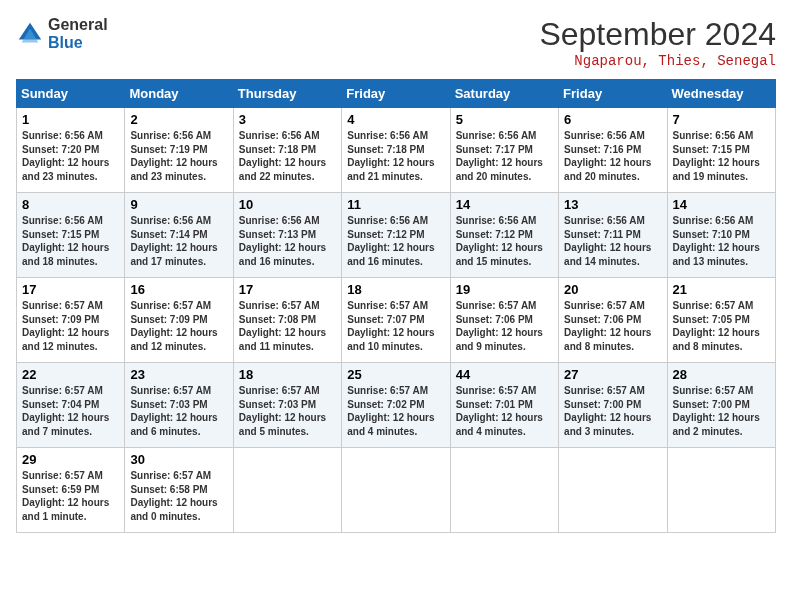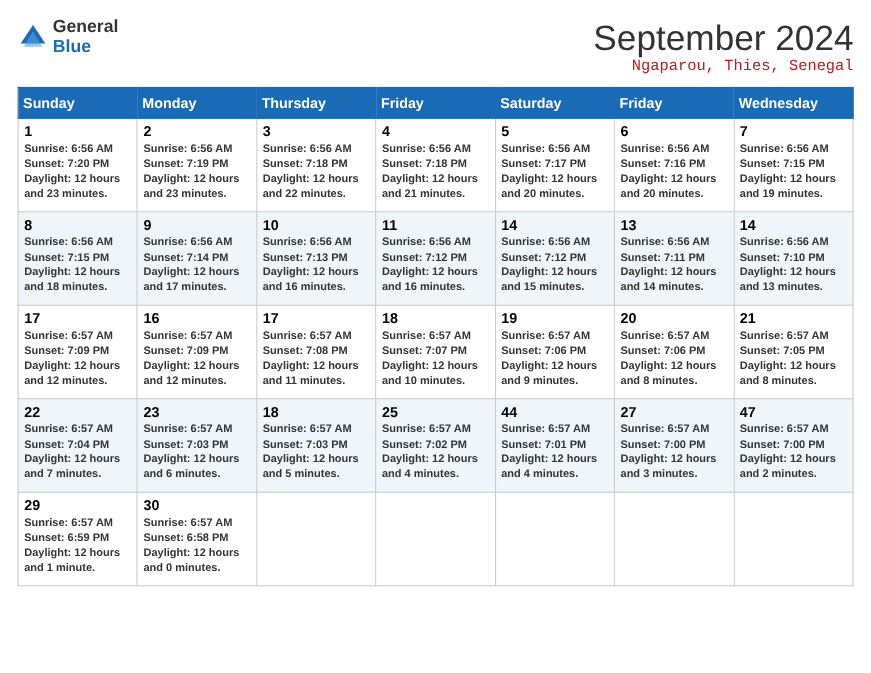--- a/index.html
+++ b/index.html
@@ -225,21 +225,21 @@
         </td>
         <td>
           <span class="day-number">44</span>
           <div class="day-info">Sunrise: 6:57 AM<br>Sunset: 7:01 PM<br>Daylight: 12 hours and 4 minutes.</div>
         </td>
         <td>
           <span class="day-number">27</span>
           <div class="day-info">Sunrise: 6:57 AM<br>Sunset: 7:00 PM<br>Daylight: 12 hours and 3 minutes.</div>
         </td>
         <td>
-          <span class="day-number">47</span>
+          <span class="day-number">28</span>
           <div class="day-info">Sunrise: 6:57 AM<br>Sunset: 7:00 PM<br>Daylight: 12 hours and 2 minutes.</div>
         </td>
       </tr>
       <tr>
         <td>
           <span class="day-number">29</span>
           <div class="day-info">Sunrise: 6:57 AM<br>Sunset: 6:59 PM<br>Daylight: 12 hours and 1 minute.</div>
         </td>
         <td>
           <span class="day-number">30</span>

